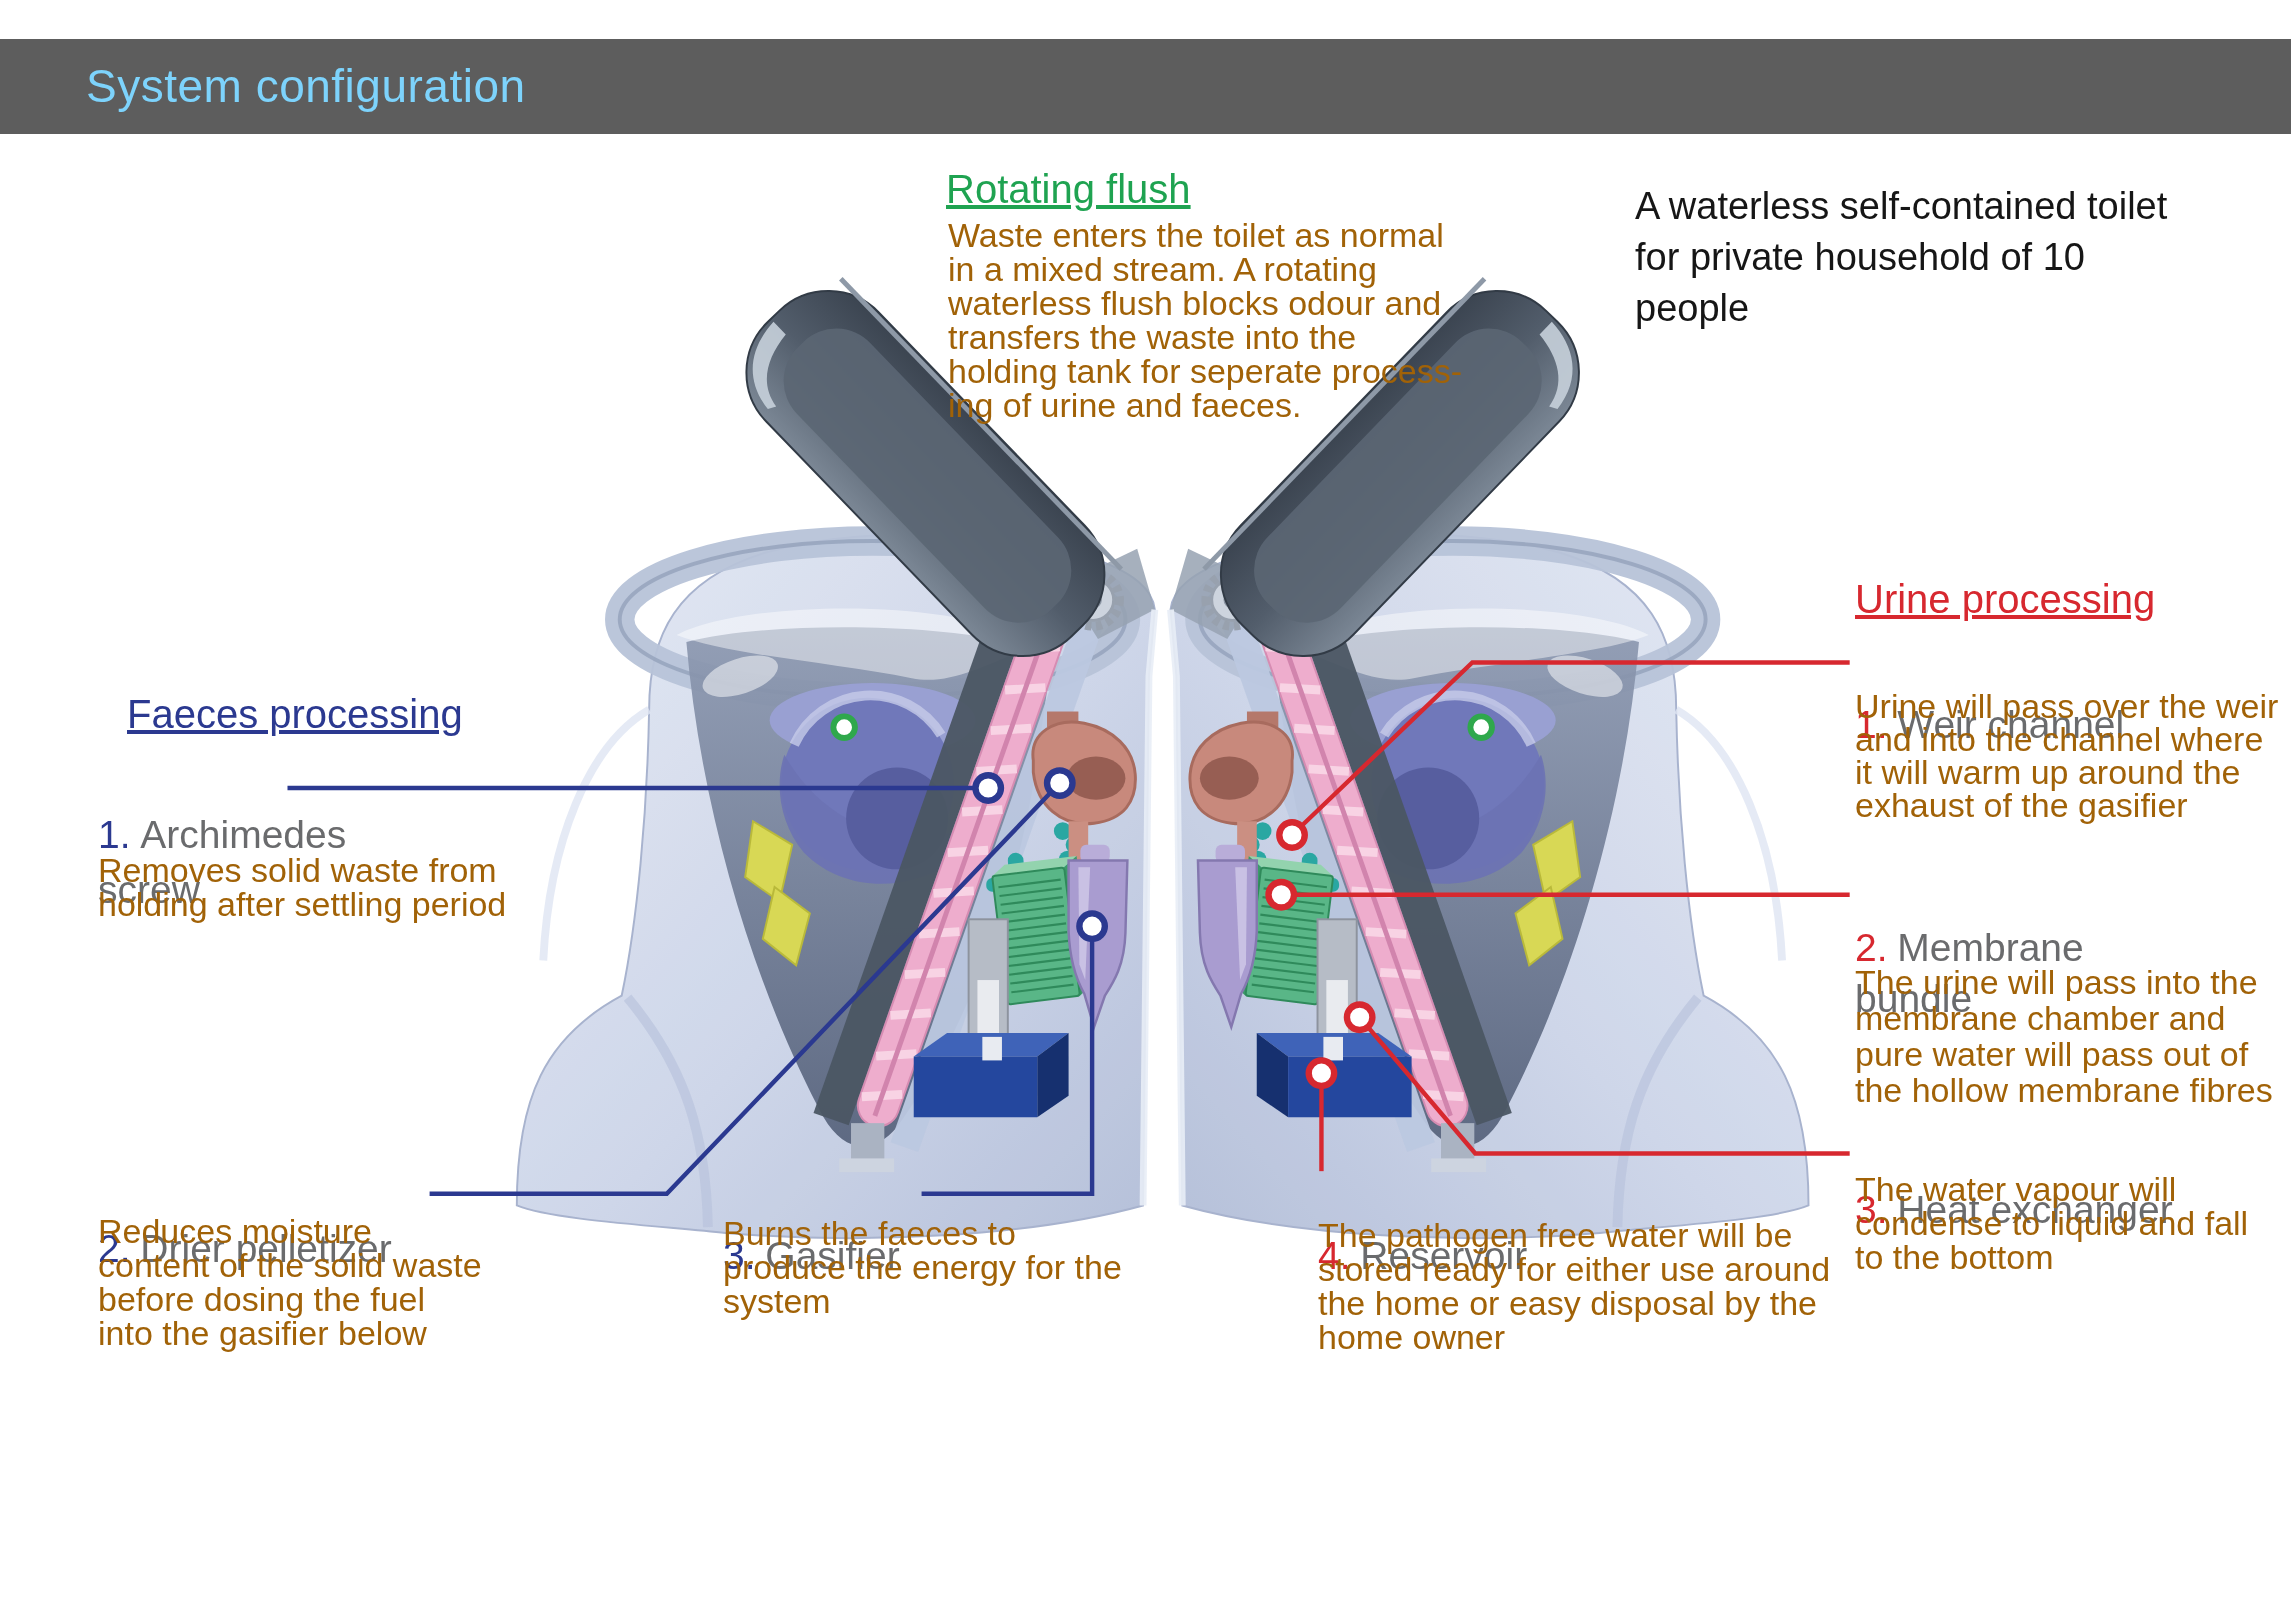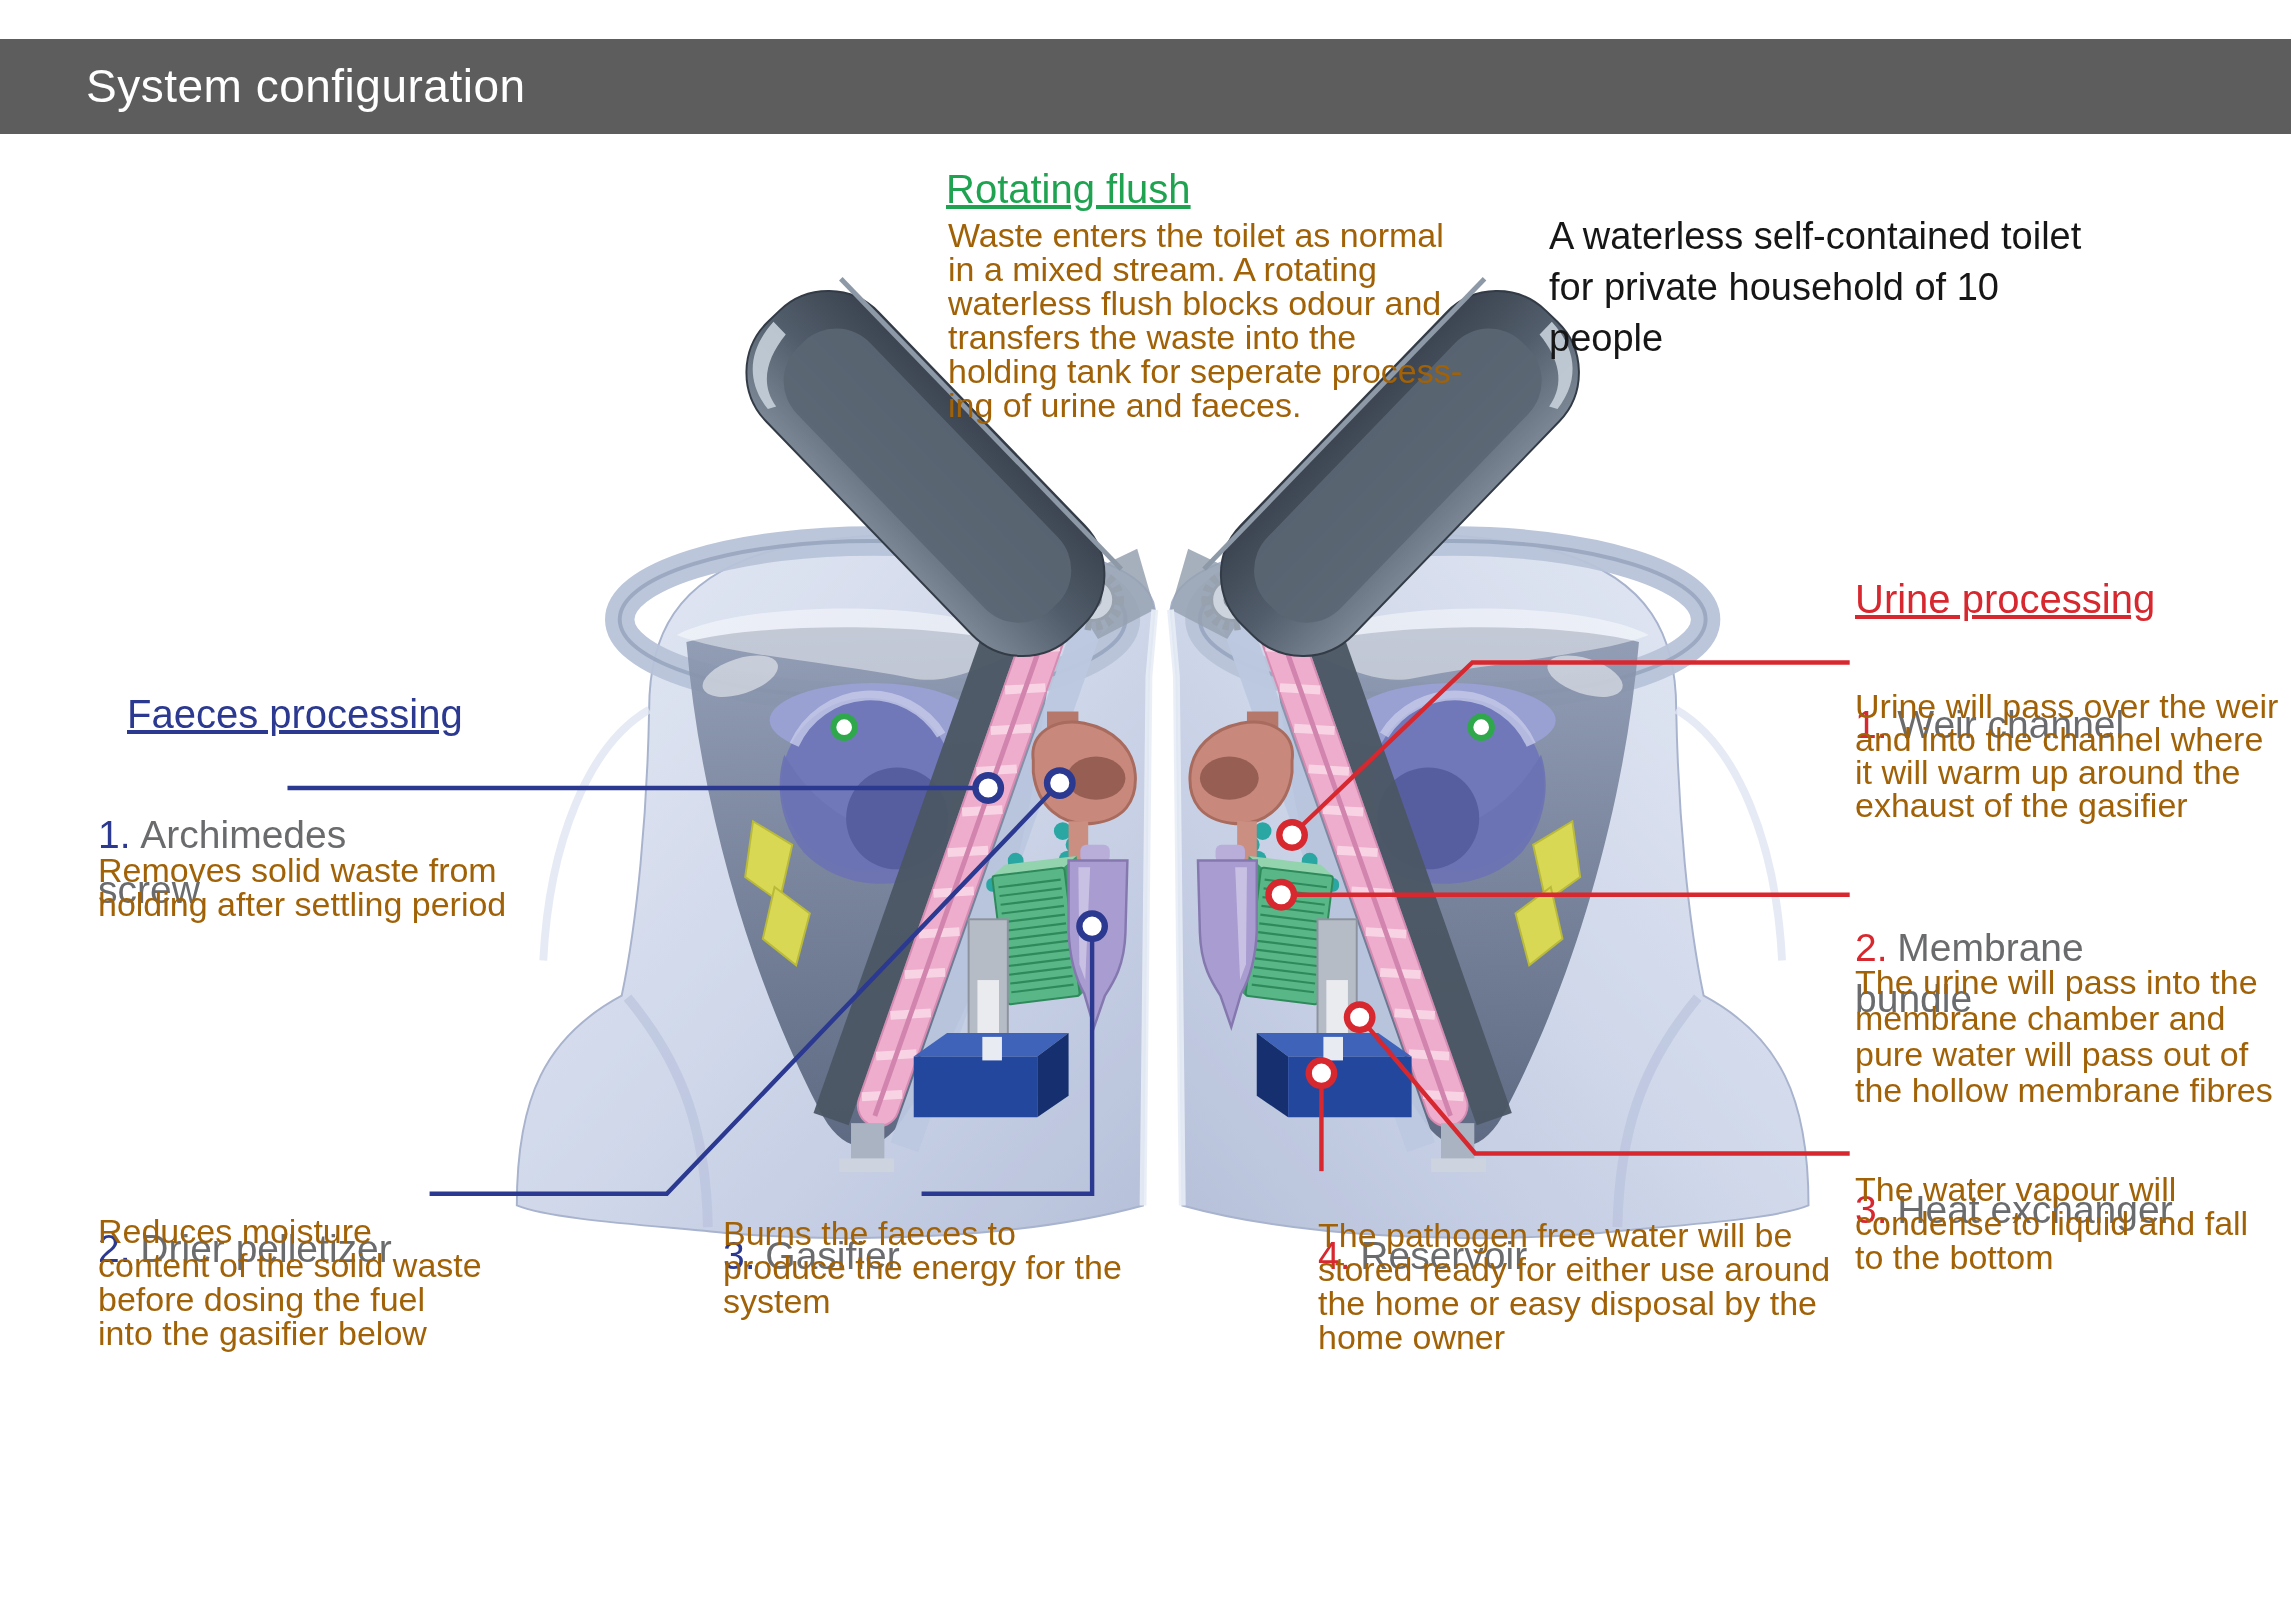--- a/index.html
+++ b/index.html
@@ -1,19 +1,19 @@
 <!DOCTYPE html>
 <html><head>
 <meta charset="utf-8">
 <style>
   html,body{margin:0;padding:0;background:#ffffff;}
   .canvas{position:relative;width:2293px;height:1621px;background:#ffffff;overflow:hidden;
           font-family:"Liberation Sans", sans-serif;}
   .header-bar{position:absolute;left:0;top:39px;width:2291px;height:95px;background:#5d5d5d;}
-  .header-bar .title{font-size:46px;line-height:95px;padding-left:86px;color:#ffffff;letter-spacing:0.5px;}
+  .header-bar .title{font-size:46px;line-height:95px;padding-left:86px;color:#7dd3fc;letter-spacing:0.5px;}
   .abs{position:absolute;white-space:pre-line;}
   .sec-heading{font-size:40px;line-height:45px;text-decoration:underline;}
   .green{color:#1fa351;}
   .blue{color:#2b3990;}
   .red{color:#d7282f;}
   .item-title{font-size:39px;line-height:55px;color:#6a6b6d;}
   .item-title .num{margin-right:9.8px;}
   .body-txt{font-size:34px;line-height:34px;color:#a16207;}
   .tagline{font-size:38px;line-height:51px;color:#161616;}
   svg{position:absolute;left:0;top:0;}
@@ -173,21 +173,21 @@
   </div>
 
   <div class="abs sec-heading green" style="left:946px;top:167px;">Rotating flush</div>
   <div class="abs body-txt" style="left:948px;top:218px;">Waste enters the toilet as normal
 in a mixed stream. A rotating
 waterless flush blocks odour and
 transfers the waste into the
 holding tank for seperate process-
 ing of urine and faeces.</div>
 
-  <div class="abs tagline" style="left:1549px;top:181px;margin-top:30px;">A waterless self-contained toilet
+  <div class="abs tagline" style="left:1635px;top:181px;">A waterless self-contained toilet
 for private household of 10
 people</div>
 
   <div class="abs sec-heading blue" style="left:103px;top:692px;margin-left:24px;">Faeces processing</div>
 
   <div class="abs item-title" style="left:98px;top:752px;">
     <span class="num blue">1.</span><span>Archimedes
 screw</span>
   </div>
   <div class="abs body-txt" style="left:98px;top:853px;">Removes solid waste from

